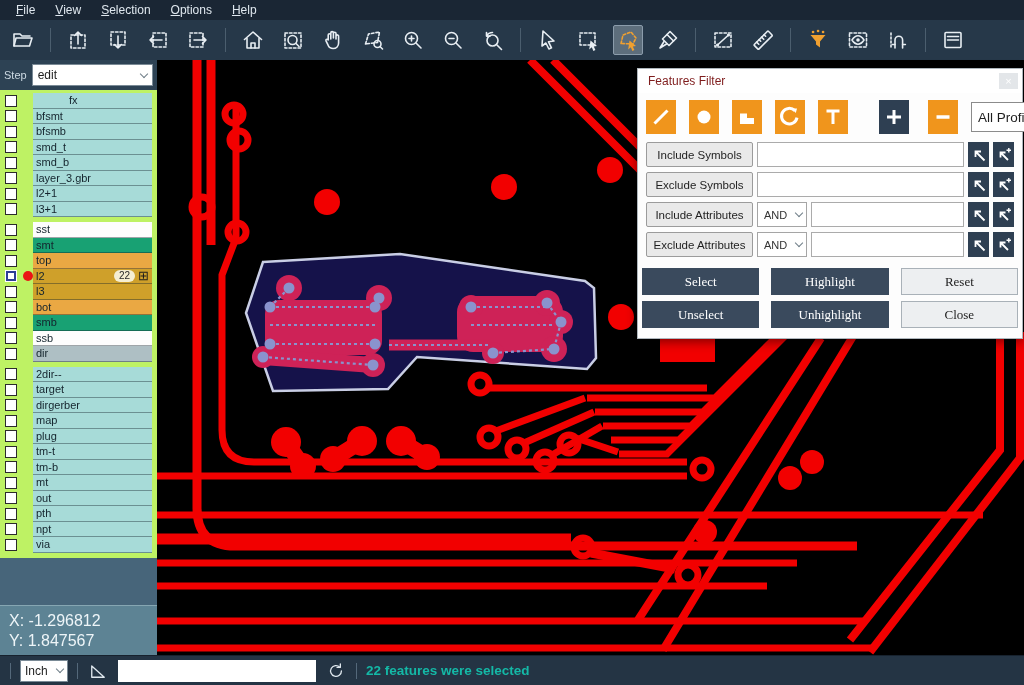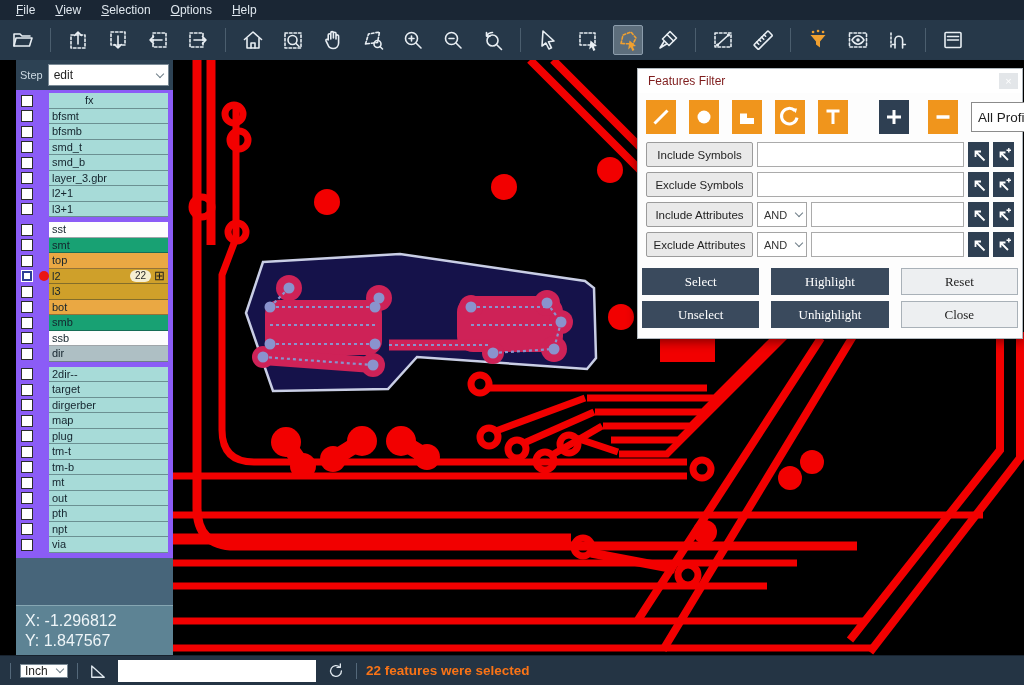--- a/index.html
+++ b/index.html
@@ -13,21 +13,21 @@
   .menu-item::first-letter{text-decoration:underline;}
 
   
   .toolbar{position:absolute;left:0;top:20px;width:1024px;height:40px;background:#263849;display:flex;align-items:center;padding:0 8px;gap:10px;}
   .tool{width:30px;height:30px;display:flex;align-items:center;justify-content:center;flex:none;}
   .tool svg{stroke:#e8eef3;fill:none;stroke-width:1.6;stroke-linejoin:round;stroke-linecap:round;}
   .tool.active{background:#5d6e7c;border:1px solid #8b9cab;border-radius:2px;}
   .tsep{width:1px;height:24px;background:#4b5e6e;flex:none;margin:0 2px;}
 
   
-  .sidebar{position:absolute;left:0;top:60px;width:157px;height:595px;background:#8b5cf6;display:flex;flex-direction:column;margin-left:16px;}
+  .sidebar{position:absolute;left:0;top:60px;width:157px;height:595px;background:#bef264;display:flex;flex-direction:column;}
   .step-row{height:30px;display:flex;align-items:center;background:#2d4254;padding:0 4px 0 4px;gap:5px;flex:none;}
   .step-label{font-size:11px;color:#ccd9e2;}
   .mock-select{height:22px;background:#fff;border:1px solid #7a8a96;display:flex;align-items:center;font-size:12px;padding:0 5px;color:#1e1e1e;flex:1;}
   .chev{margin-left:auto;width:6px;height:6px;border-right:1.5px solid #6f7e88;border-bottom:1.5px solid #6f7e88;transform:rotate(45deg);flex:none;margin-top:-3px;}
   #layer-list{flex:none;padding-top:3px;}
   .layer-group{margin-bottom:5px;}
   .layer-row{height:15.5px;display:flex;align-items:stretch;}
   .cb-col{width:22px;display:flex;align-items:center;justify-content:center;flex:none;}
   .cb{width:12px;height:12px;background:#fff;border:1px solid #2b2b2b;}
   .cb.checked{background:#2d3f96;border:1px solid #fff;display:flex;align-items:center;justify-content:center;}
@@ -60,21 +60,21 @@
   .finput{flex:1;height:25px;border:1px solid #ababab;background:#fff;min-width:0;font-size:12px;padding:0 4px;}
   .arrow-btn{width:21px;height:25px;background:#2e3f52;display:flex;align-items:center;justify-content:center;flex:none;border:none;padding:0;}
   #dialog-actions{display:grid;grid-template-columns:1fr 1fr 1fr;gap:6px 12px;padding:9px 4px 10px;font-family:Liberation Serif, serif;}
   .act{height:27px;font-size:13px;display:flex;align-items:center;justify-content:center;border:1px solid transparent;cursor:default;}
   .act.dark{background:#3a4a5d;color:#fff;}
   .act.light{background:#edeff1;color:#222;border:1px solid #a9b1b8;}
 
   
   .statusbar{position:absolute;left:0;top:655px;width:1024px;height:30px;background:#243444;display:flex;align-items:center;padding:0 10px;gap:9px;border-top:1px solid #17222e;}
   .ssep{width:1px;height:16px;background:#54687a;flex:none;}
-  .unit-select{width:48px;height:14px;background:#fff;border:1px solid #7a8a96;display:flex;align-items:center;font-size:12px;padding:0 4px;color:#1e1e1e;flex:none;}
+  .unit-select{width:48px;height:22px;background:#fff;border:1px solid #7a8a96;display:flex;align-items:center;font-size:12px;padding:0 4px;color:#1e1e1e;flex:none;}
   .cmd-input{width:198px;height:22px;border:none;background:#fff;font-size:12px;padding:0 5px;flex:none;}
   .sicon{width:22px;height:22px;display:flex;align-items:center;justify-content:center;flex:none;}
   .sicon svg{stroke:#dfe7ee;fill:none;stroke-width:1.6;stroke-linecap:round;stroke-linejoin:round;}
   .status-msg{font-size:13.5px;font-weight:600;}
 </style>
 </head>
 <body>
 
 <div id="app">
 
@@ -718,16 +718,16 @@
         </svg>
       </span>
     <input class="cmd-input" value="" style="">
     <span class="sicon">
         <svg width="20" height="20" viewBox="0 0 24 24">
           <path d="M18.5 12a6.5 6.5 0 1 1-1.9-4.6"></path>
           <path d="M17.2 3.6v4h-4"></path>
         </svg>
       </span>
     <span class="ssep"></span>
-    <span class="status-msg" style="color: #f97316;">22 features were selected</span>
+    <span class="status-msg" style="color: #14b8a6;">22 features were selected</span>
   </div>
 
 </div>
 
 </body></html>

